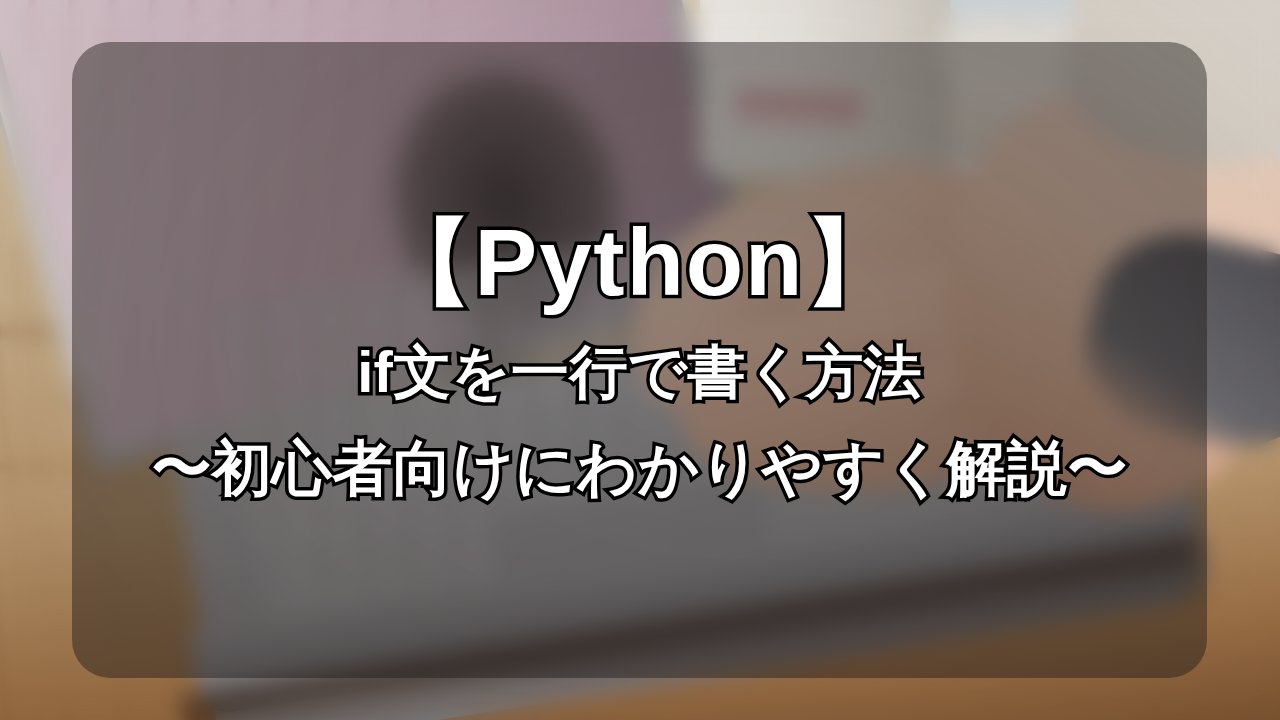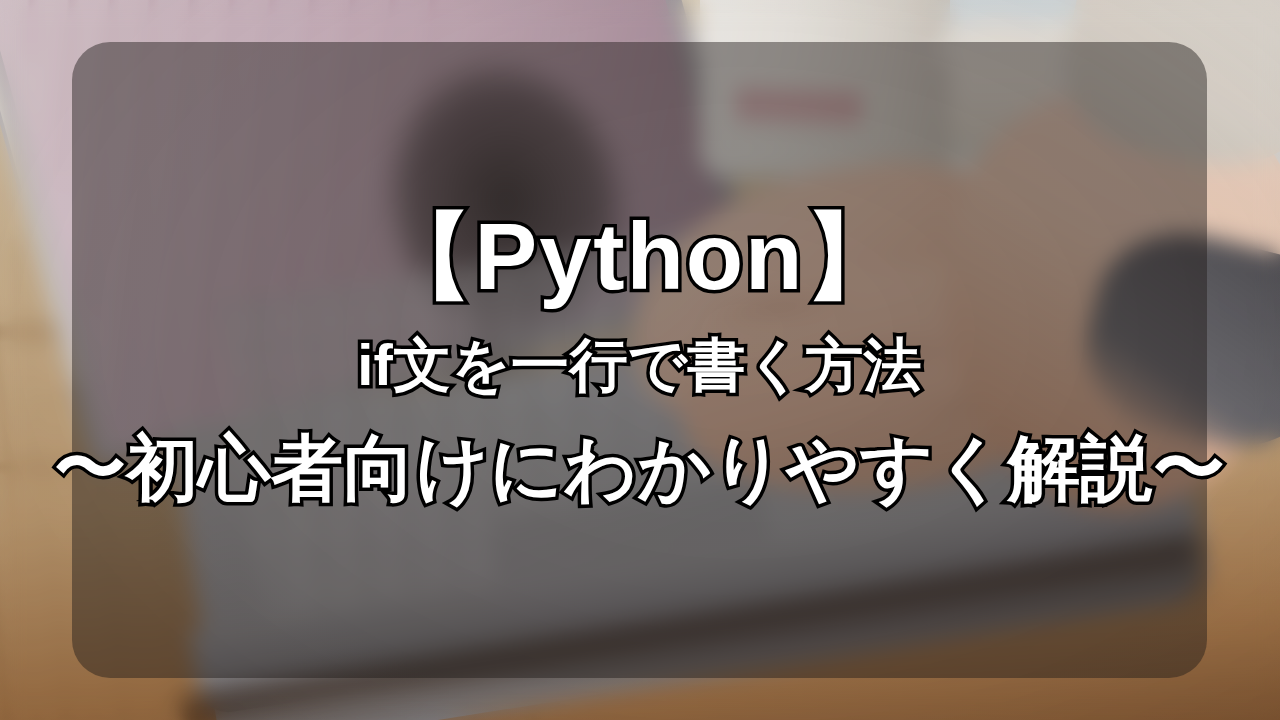--- a/index.html
+++ b/index.html
@@ -315,21 +315,21 @@
     paint-order: stroke fill;
     text-shadow:
        2px 0 0 #000,  -2px 0 0 #000,
        0 2px 0 #000,   0 -2px 0 #000,
        2px 2px 0 #000, -2px 2px 0 #000,
        2px -2px 0 #000, -2px -2px 0 #000;
   }
 
   .line-1 { font-size: 94px;  margin-top: -8px; }
   .line-2 { font-size: 58px;  letter-spacing: 0.005em; }
-  .line-3 { font-size: 72px;  letter-spacing: 0.005em; margin-top: 6px; }
+  .line-3 { font-size: 60px;  letter-spacing: 0.005em; margin-top: 6px; }
 
 </style>
 </head>
 <body>
 
 <div id="stage">
 
   <div class="photo">
     <div class="desk"></div>
     <div class="grain"></div>

